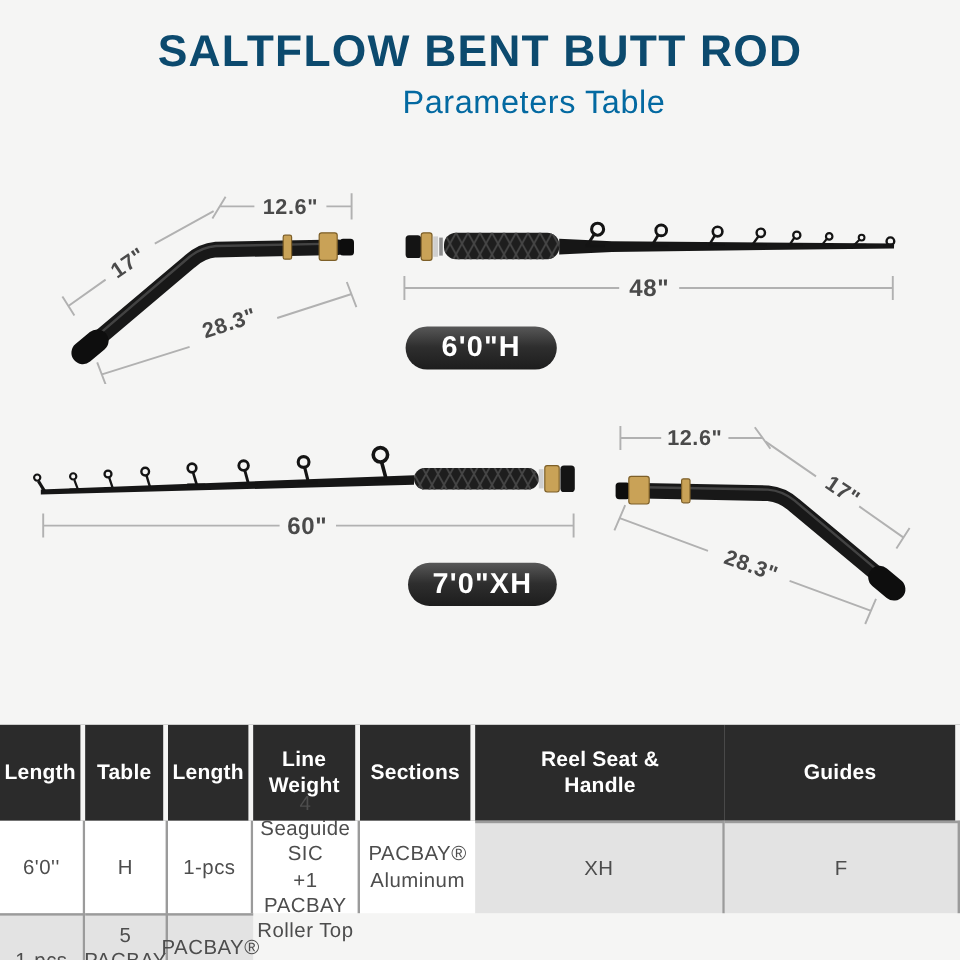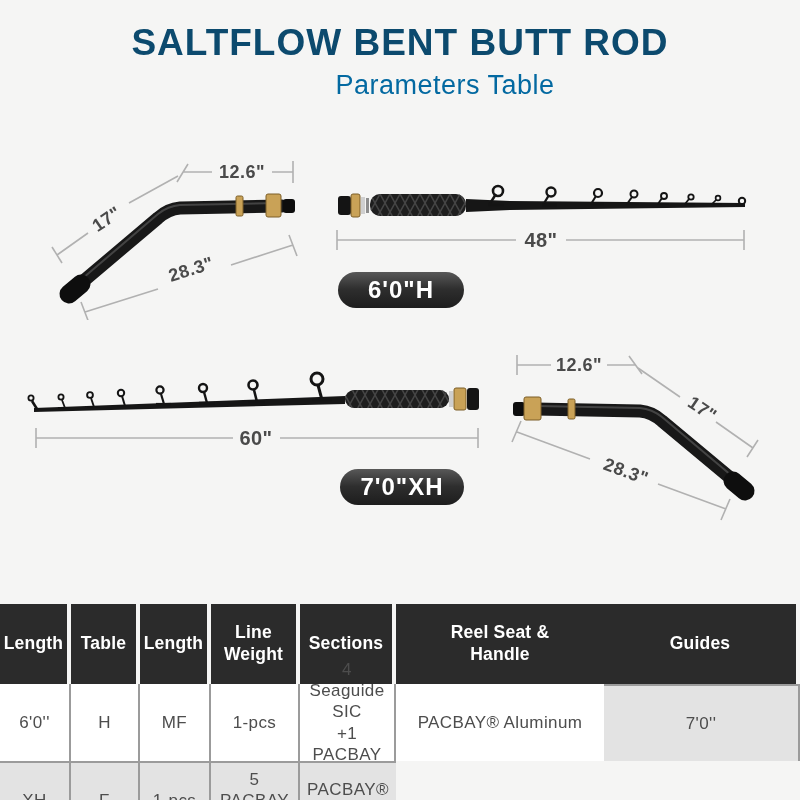--- a/index.html
+++ b/index.html
@@ -223,27 +223,25 @@
     <div class="cell th">Length</div>
     <div class="cell th">Line
 Weight</div>
     <div class="cell th">Sections</div>
     <div class="cell th last">Reel Seat &amp;
 Handle</div>
     <div class="cell th">Guides</div>
 
     <div class="cell td r1">6'0''</div>
     <div class="cell td r1">H</div>
-    <div class="cell td r1">MF</div>
     <div class="cell td r1">1-pcs</div>
     <div class="cell td r1">4 Seaguide SIC
 +1 PACBAY Roller Top</div>
     <div class="cell td r1 last">PACBAY® Aluminum</div>
 
-    <div class="cell td r2">7'0''</div>
     <div class="cell td r2">XH</div>
     <div class="cell td r2">F</div>
     <div class="cell td r2">1-pcs</div>
     <div class="cell td r2">5 PACBAY Roller</div>
     <div class="cell td r2 last">PACBAY® Aluminum</div>
   </div>
 
 </div>
 
 </body></html>

